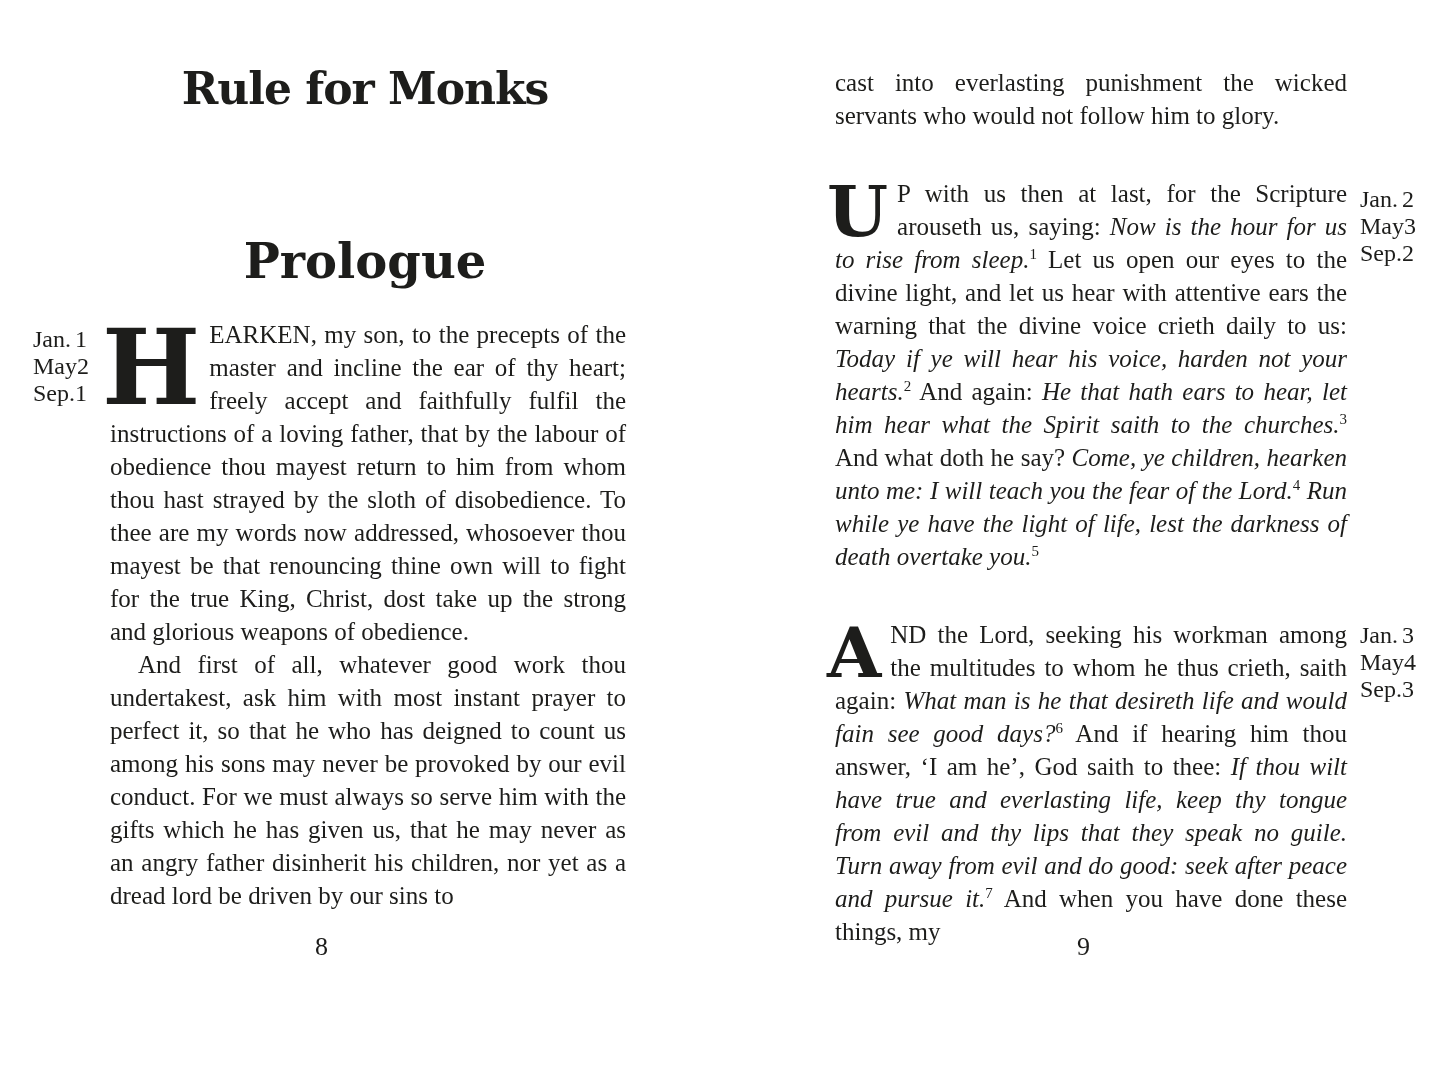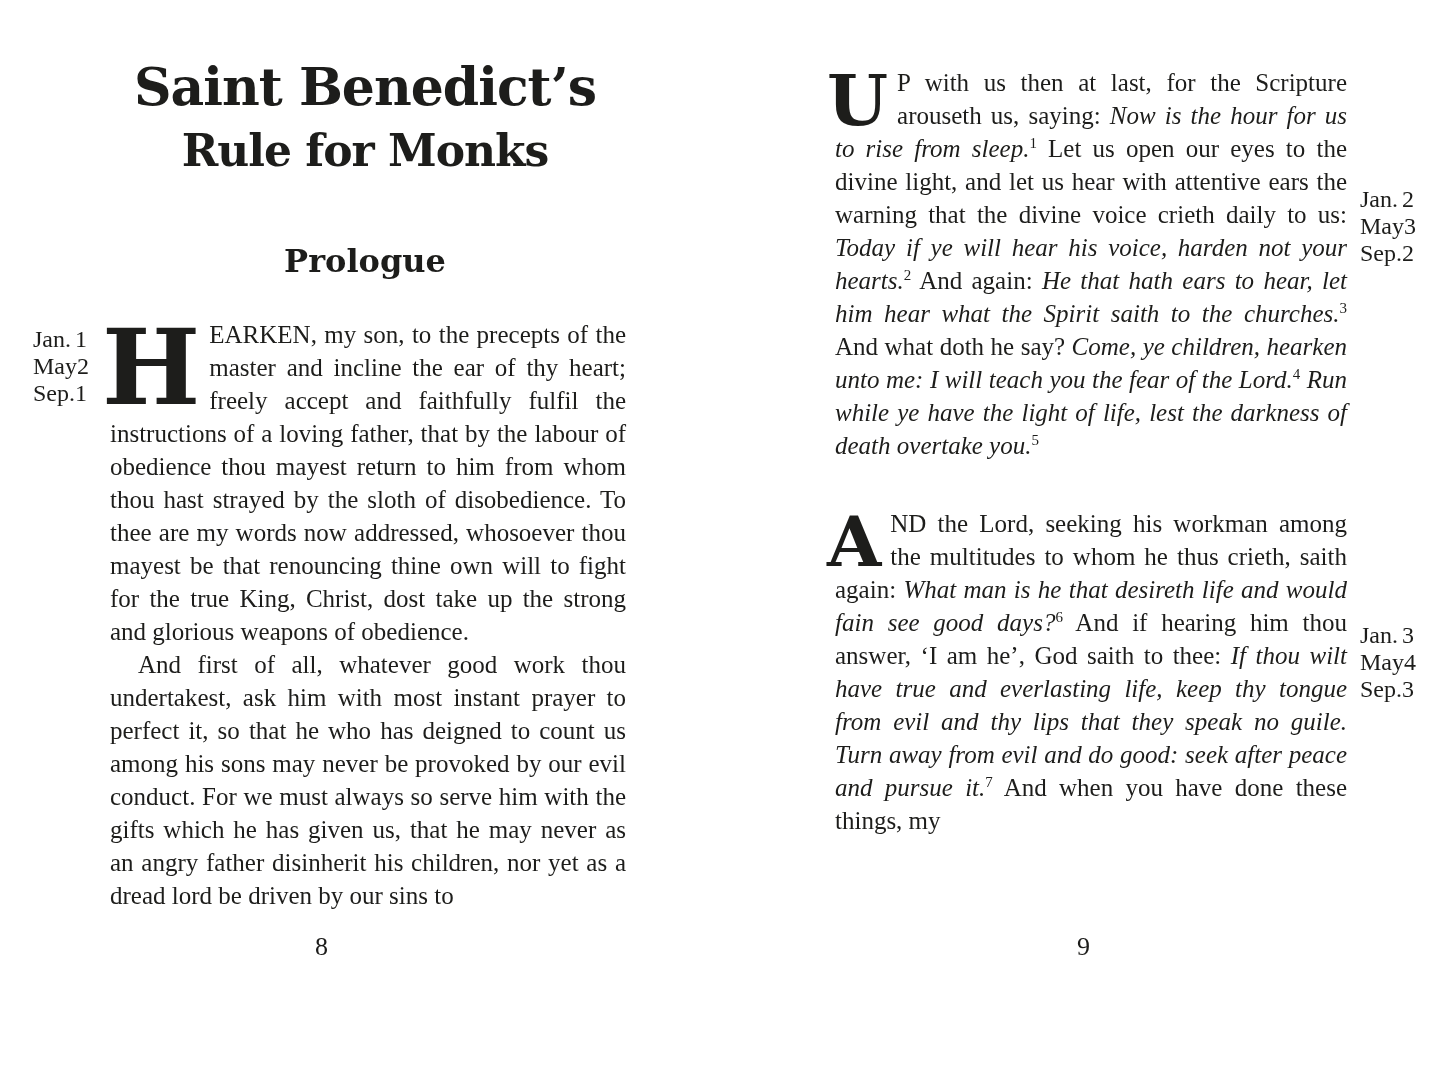--- a/index.html
+++ b/index.html
@@ -18,21 +18,21 @@
     font-family:"DejaVu Serif", serif;font-weight:bold;
     font-size:52px;line-height:62px;letter-spacing:-1px;
   }
   .title2{
     font-family:"DejaVu Serif", serif;font-weight:bold;
     font-size:44px;line-height:54px;letter-spacing:-1px;margin-top:6px;
   }
   .section-heading{
     position:absolute;left:100px;top:238px;width:530px;text-align:center;
     font-family:"DejaVu Serif", serif;font-weight:bold;
-    font-size:32px;line-height:46px;
+    font-size:48px;line-height:46px;
   }
   .left-body{position:absolute;left:110px;top:318px;width:516px;}
   .right-body{position:absolute;left:835px;top:66px;width:512px;}
 
   .body-col p{
     margin:0;
     font-size:25px;line-height:33px;
     text-align:justify;
     hyphens:auto;-webkit-hyphens:auto;
   }
@@ -61,21 +61,20 @@
   .folio-left{left:315px;}
   .folio-right{left:1077px;}
 </style>
 </head>
 <body>
 
 <div class="spread">
 
   <section>
     <header class="title-block">
-      <div class="title1">Saint Benedict’s</div>
       <div class="title2">Rule for Monks</div>
     </header>
     <h2 class="section-heading" style="margin:0;">Prologue</h2>
 
     <aside class="notes notes-left">
         <div class="note-row">
           <span>Jan.</span>
           <span>1</span>
         </div>
         <div class="note-row">
@@ -120,20 +119,21 @@
           <span>May</span>
           <span>4</span>
         </div>
         <div class="note-row">
           <span>Sep.</span>
           <span>3</span>
         </div>
       </aside>
 
     <div class="right-body body-col">
+        <p><span>cast into everlasting punishment the wicked servants who would not follow him to glory.</span></p>
         <p><span class="dropcap cap2">U</span><span>P with us then at last, for the Scripture arouseth us, saying: </span><span class="it">Now is the hour for us to rise from sleep.</span><sup>1</sup><span> Let us open our eyes to the divine light, and let us hear with attentive ears the warning that the divine voice crieth daily to us: </span><span class="it">Today if ye will hear his voice, harden not your hearts.</span><sup>2</sup><span> And again: </span><span class="it">He that hath ears to hear, let him hear what the Spirit saith to the churches.</span><sup>3</sup><span> And what doth he say? </span><span class="it">Come, ye children, hearken unto me: I will teach you the fear of the Lord.</span><sup>4</sup><span> </span><span class="it">Run while ye have the light of life, lest the darkness of death overtake you.</span><sup>5</sup></p>
         <p><span class="dropcap cap2">A</span><span>ND the Lord, seeking his workman among the multitudes to whom he thus crieth, saith again: </span><span class="it">What man is he that desireth life and would fain see good days?</span><sup>6</sup><span> And if hearing him thou answer, ‘I am he’, God saith to thee: </span><span class="it">If thou wilt have true and everlasting life, keep thy tongue from evil and thy lips that they speak no guile. Turn away from evil and do good: seek after peace and pursue it.</span><sup>7</sup><span> And when you have done these things, my</span></p>
       </div>
 
     <div class="folio folio-right">9</div>
   </section>
 
 </div>
 
 </body></html>

